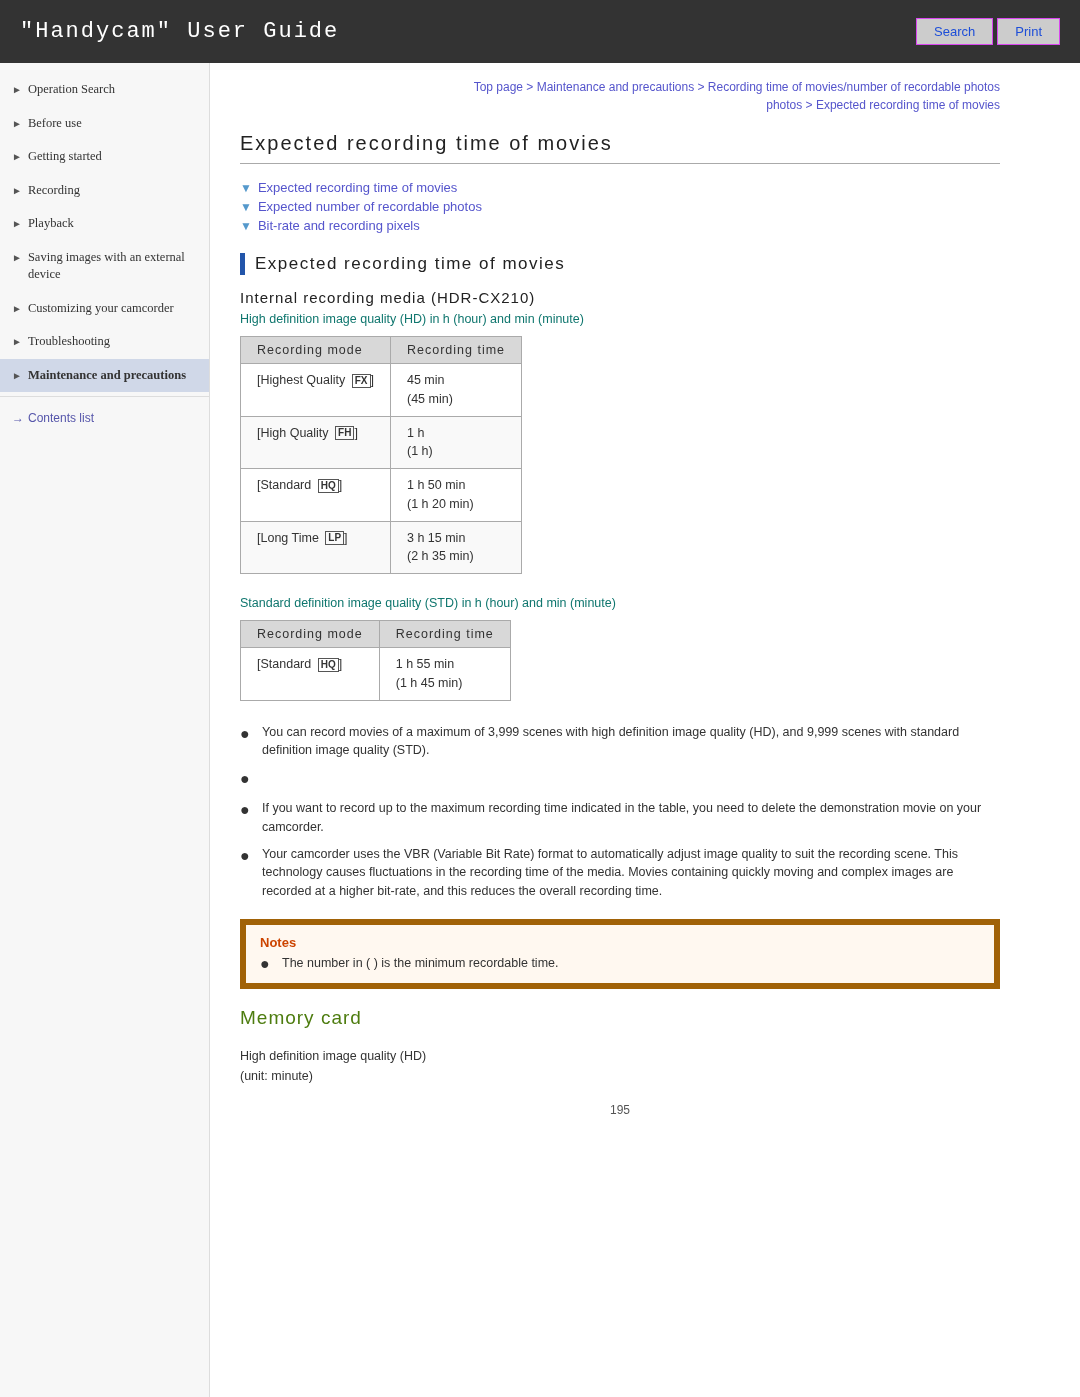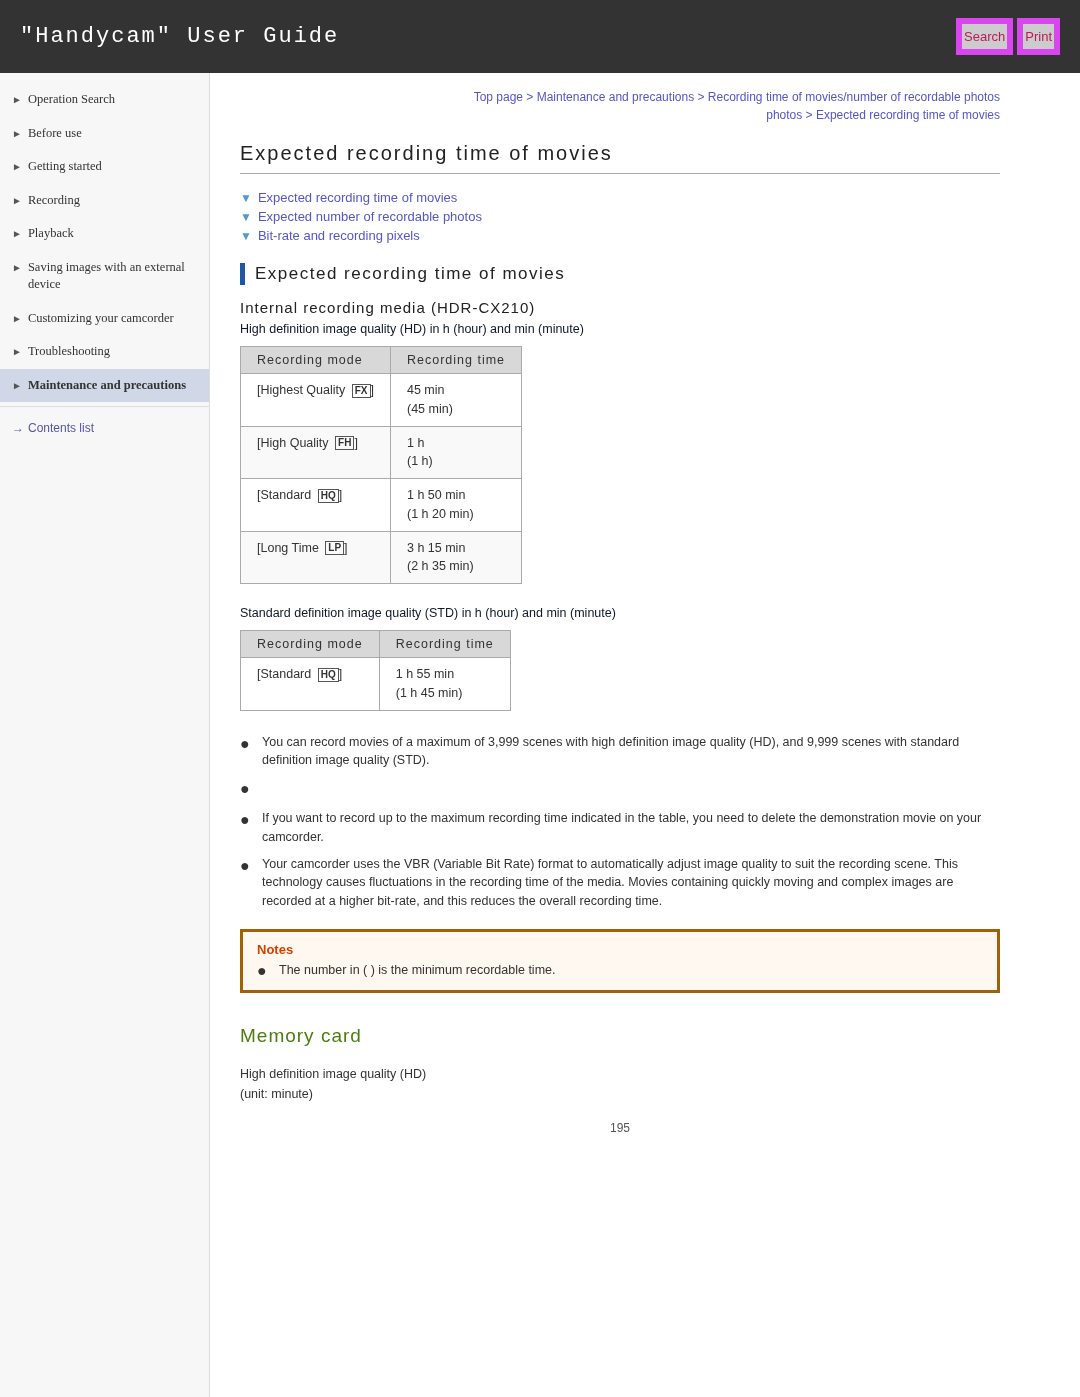--- a/index.html
+++ b/index.html
@@ -18,25 +18,25 @@
       font-size: 22px;
       font-family: 'Courier New', monospace;
       letter-spacing: 2px;
     }
     .header-buttons {
       display: flex;
       gap: 4px;
     }
     .header-btn {
       background: #ccc;
-      border: 6px solid #d946ef;
-      padding: 5px 2px;
+      border: 1px solid #d946ef;
+      padding: 5px 17px;
       font-size: 13px;
       cursor: pointer;
-      color: #be185d;
+      color: #1d4ed8;
     }
 
     
     .main-layout {
       display: flex;
       min-height: calc(100vh - 60px);
     }
 
     
     .sidebar {
@@ -160,21 +160,21 @@
     .sub-heading {
       font-size: 15px;
       font-weight: normal;
       letter-spacing: 1px;
       margin-bottom: 6px;
       color: #222;
       margin-top: 8px;
     }
     .sub-desc {
       font-size: 12.5px;
-      color: #0f172a;
+      color: #0f766e;
       margin-bottom: 10px;
     }
 
     
     .rec-table {
       border-collapse: collapse;
       margin-bottom: 22px;
       font-size: 12.5px;
     }
     .rec-table th {
@@ -222,23 +222,23 @@
     .bullet-dot {
       min-width: 16px;
       font-size: 16px;
       margin-right: 6px;
       margin-top: -1px;
     }
 
     
     .notes-box {
       background: #fff8f0;
-      border: 3px solid #a16207;
+      border: 6px solid #a16207;
       padding: 10px 14px;
-      margin-bottom: 32px;
+      margin-bottom: 18px;
     }
     .notes-title {
       color: #cc4400;
       font-weight: bold;
       font-size: 13px;
       margin-bottom: 6px;
     }
     .notes-item {
       display: flex;
       align-items: flex-start;

